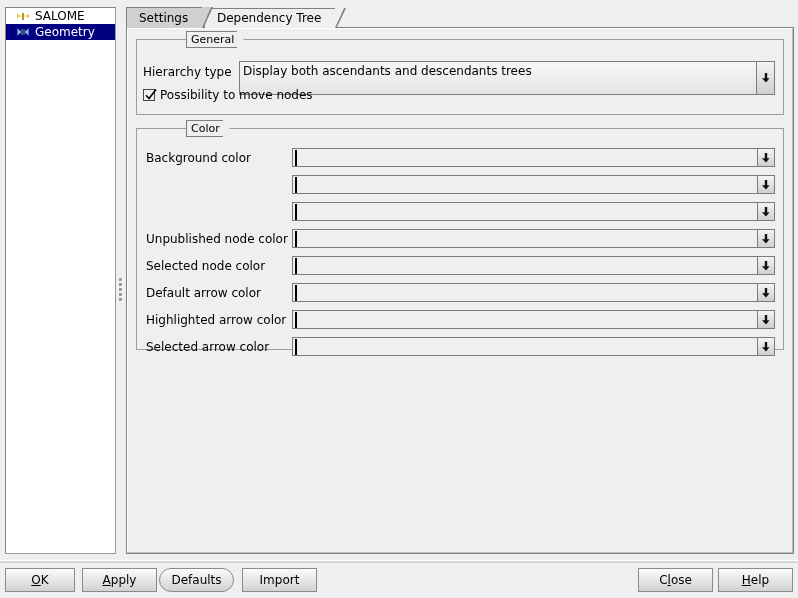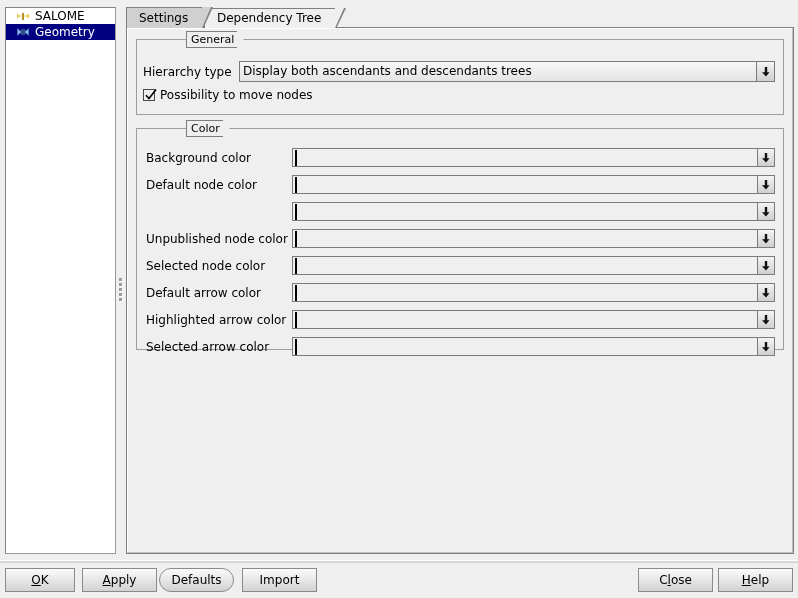--- a/index.html
+++ b/index.html
@@ -138,21 +138,21 @@
   .field-row {
     position: absolute;
     display: flex; align-items: center;
     height: 22px;
   }
   .field-label { font-size: 12px; color: #000; white-space: nowrap; }
 
   
   .combo {
     position: absolute;
-    height: 21px;
+    height: 34px;
     display: flex;
     box-sizing: border-box;
   }
   .combo-text {
     flex: 1 1 auto;
     background: linear-gradient(#f7f7f7, #e4e4e4);
     border: 1px solid #7b7b7b;
     border-right: none;
     box-sizing: border-box;
     font-size: 12px; line-height: 19px;
@@ -318,23 +318,20 @@
         <span class="swatch-wrap">
           <span class="swatch" style="background: rgb(255, 255, 255);"></span>
         </span>
         <span class="combo-btn">
           <svg class="dn-arrow" viewBox="0 0 9 10">
             <path d="M3.3 0 h2.4 v5.2 h2.3 L4.5 9.6 L0.5 5.2 h2.8 Z" fill="#111"></path>
           </svg>
         </span>
       </div>
 
-      <div class="field-row" style="left:9px; top:45px;">
-        <span class="field-label">Default node color</span>
-      </div>
       <div class="colorpick" style="left:155px; top:46px; width:483px;">
         <span class="swatch-wrap">
           <span class="swatch" style="background: rgb(59, 169, 232);"></span>
         </span>
         <span class="combo-btn">
           <svg class="dn-arrow" viewBox="0 0 9 10">
             <path d="M3.3 0 h2.4 v5.2 h2.3 L4.5 9.6 L0.5 5.2 h2.8 Z" fill="#111"></path>
           </svg>
         </span>
       </div>

